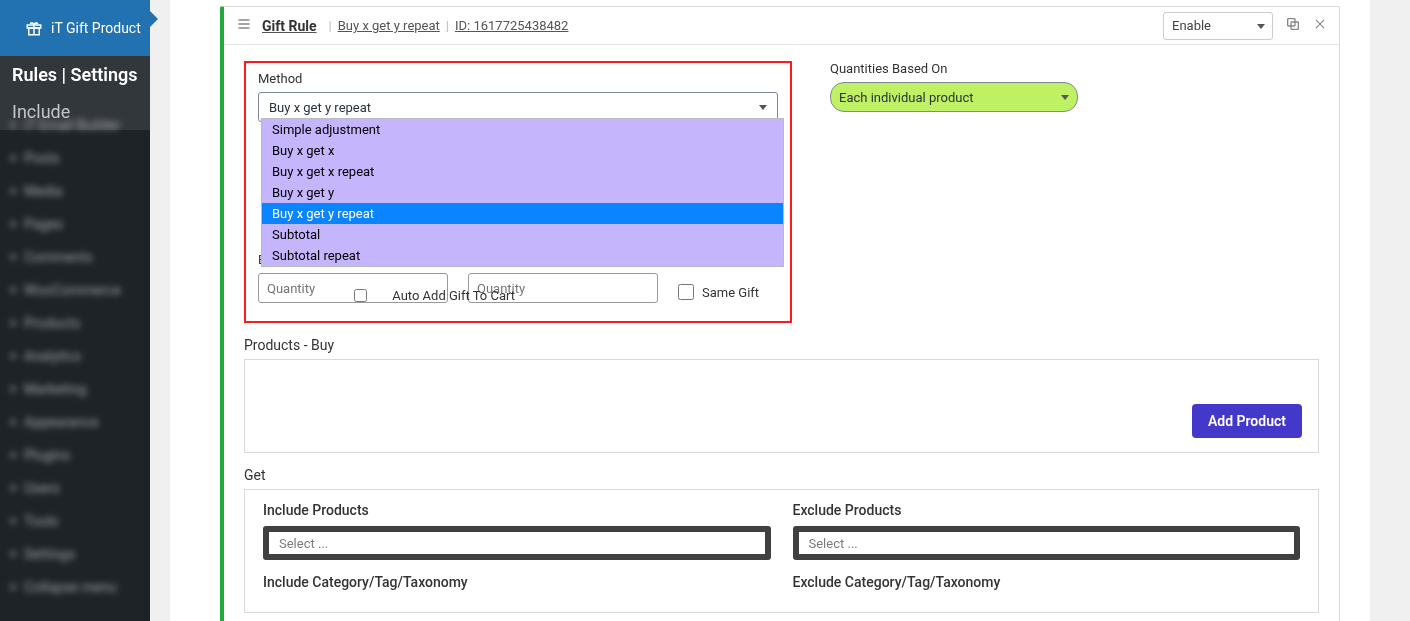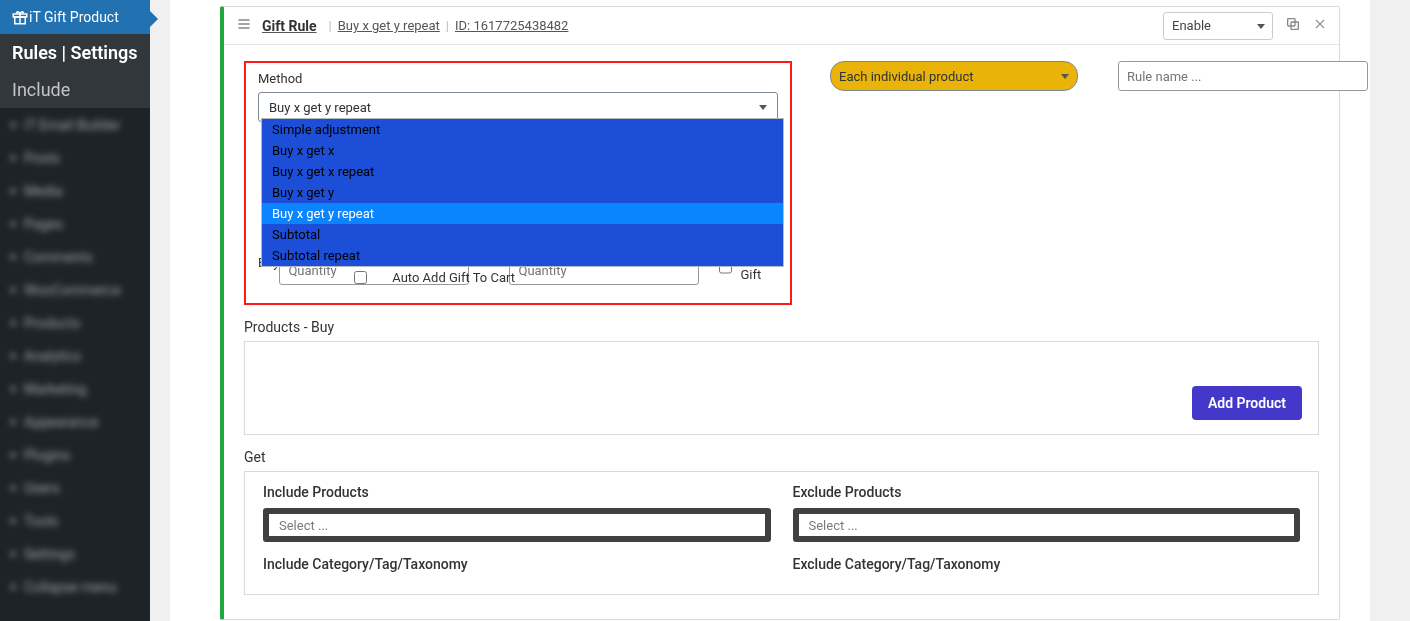--- a/index.html
+++ b/index.html
@@ -1,19 +1,19 @@
 <!DOCTYPE html>
 <html><head>
 <meta charset="utf-8">
 <style>
   * { box-sizing: border-box; margin: 0; padding: 0; font-family: -apple-system, "Segoe UI", Roboto, Arial, sans-serif; }
   html, body { width: 1410px; height: 621px; background: #f0f0f1; overflow: hidden; }
   
   .sidebar { position: absolute; left: 0; top: 0; width: 150px; height: 621px; background: #1d2327; color: #c3c4c7; font-size: 14px; }
-  .side-active { position: relative; height: 34px; background: #2271b1; color: #fff; display: flex; align-items: center; padding-left: 11px; }
+  .side-active { position: relative; height: 56px; background: #2271b1; color: #fff; display: flex; align-items: center; padding-left: 25px; gap: 8px; }
   .side-active::after { content: ""; position: absolute; right: -8px; top: 11px; width: 0; height: 0; border-top: 8px solid transparent; border-bottom: 8px solid transparent; border-left: 8px solid #2271b1; }
   .side-sub { background: #32373c; }
   .side-sub a { display: block; color: #c3c4c7; text-decoration: none; padding: 8px 12px; font-size: 18px; }
   .side-sub a.current { color: #fff; font-weight: 600; }
   .side-blur { position: absolute; top: 108px; left: 0; width: 150px; bottom: 0; }
   .blur-item { height: 33px; display: flex; align-items: center; padding-left: 10px; gap: 8px; color: #eee; filter: blur(3px); opacity: .6; font-size: 14px; }
   .blur-dot { width: 6px; height: 6px; background: #a0a5aa; border-radius: 50%; }
   
   .page { position: absolute; left: 170px; top: 0; width: 1200px; height: 621px; background: #fff; }
   .rule-card { position: absolute; left: 50px; top: 6px; width: 1120px; border: 1px solid #d9d9d9; border-left: 4px solid #21a83e; border-radius: 2px; background: #fff; }
@@ -27,29 +27,29 @@
   .sel-wrap::after { content: ""; position: absolute; right: 8px; top: 50%; width: 0; height: 0; border-left: 4px solid transparent; border-right: 4px solid transparent; border-top: 5px solid #555; margin-top: -2px; pointer-events: none; }
   .icon-btn { color: #888; font-size: 16px; cursor: pointer; }
   .rule-body { padding: 16px 20px 24px; }
   .redbox { border: 2px solid #ff1a1a; padding: 8px 12px 18px; position: relative; }
   .row { display: flex; gap: 28px; }
   .col { display: flex; flex-direction: column; }
   .lbl { font-size: 13px; color: #333; margin-bottom: 6px; }
   .textinput, .selectbox, .mini-input { height: 30px; border: 1px solid #999; border-radius: 3px; padding: 0 8px; font-size: 13px; color: #444; background: #fff; }
   .method-select { width: 520px; height: 30px; border: 1px solid #7e8993; border-radius: 3px; padding: 0 10px; font-size: 13px; color: #2c3338; background: #fff; display: flex; align-items: center; justify-content: space-between; cursor: pointer; }
   .caret { width: 0; height: 0; border-left: 4px solid transparent; border-right: 4px solid transparent; border-top: 5px solid #555; }
-  .dropdown { position: absolute; left: 15px; top: 55px; width: 523px; border: 1px solid #b5bcc2; background: #1d4ed8; z-index: 20; font-size: 13px; }
+  .dropdown { position: absolute; left: 15px; top: 55px; width: 523px; border: 1px solid #b5bcc2; background: #c4b5fd; z-index: 20; font-size: 13px; }
   .dropdown div { padding: 3px 10px; cursor: pointer; }
   .dropdown div.selected { background: #0a84ff; color: #fff; }
   .outside-col { margin-left: 10px; }
-  .qb-select { width: 248px; height: 30px; border: 1px solid #7e8993; border-radius: 14px; padding: 0 8px; font-size: 13px; background: #eab308; color: #2c3338; display: flex; align-items: center; justify-content: space-between; }
+  .qb-select { width: 248px; height: 30px; border: 1px solid #7e8993; border-radius: 14px; padding: 0 8px; font-size: 13px; background: #bef264; color: #2c3338; display: flex; align-items: center; justify-content: space-between; }
   .rulename { width: 250px; }
   .method-area { position: relative; }
   .buyget { margin-top: 130px; display: flex; gap: 20px; align-items: flex-end; }
-  .mini { display: flex; }
+  .mini { display: flex; flex-direction: column; }
   .mini input { width: 190px; }
   .chk { display: flex; align-items: center; gap: 8px; font-size: 13px; color: #333; margin-bottom: 3px; }
   .chk input { width: 16px; height: 16px; }
   .autoadd { position: absolute; right: 275px; bottom: 18px; display: flex; align-items: center; gap: 25px; font-size: 13px; color: #333; }
   
   .prod-section { margin: 14px 0 0; }
   .plabel { font-size: 14px; color: #333; margin-bottom: 6px; }
   .prod-box { border: 1px solid #d9d9d9; height: 94px; position: relative; }
   .addprod { position: absolute; right: 16px; bottom: 14px; background: #4338ca; color: #fff; border: none; border-radius: 4px; height: 34px; padding: 0 16px; font-size: 14px; cursor: pointer; font-weight: 600; }
   
@@ -167,27 +167,27 @@
               <span>Same Gift</span>
             </label>
           </div>
           <label class="autoadd">
             <input type="checkbox" style="">
             <span>Auto Add Gift To Cart</span>
           </label>
         </div>
 
         <div class="col outside-col" style="flex:0 0 260px;">
+          <div class="lbl">Quantities Based On</div>
           <div class="qb-select">
             <span>Each individual product</span>
             <span class="caret"></span>
           </div>
         </div>
         <div class="col" style="flex:0 0 260px;">
-          <input class="textinput rulename" placeholder="Rule name ..." style="">
         </div>
       </div>
 
       <div class="prod-section">
         <div class="plabel">Products - Buy</div>
         <div class="prod-box">
           <button class="addprod">Add Product</button>
         </div>
       </div>
 

